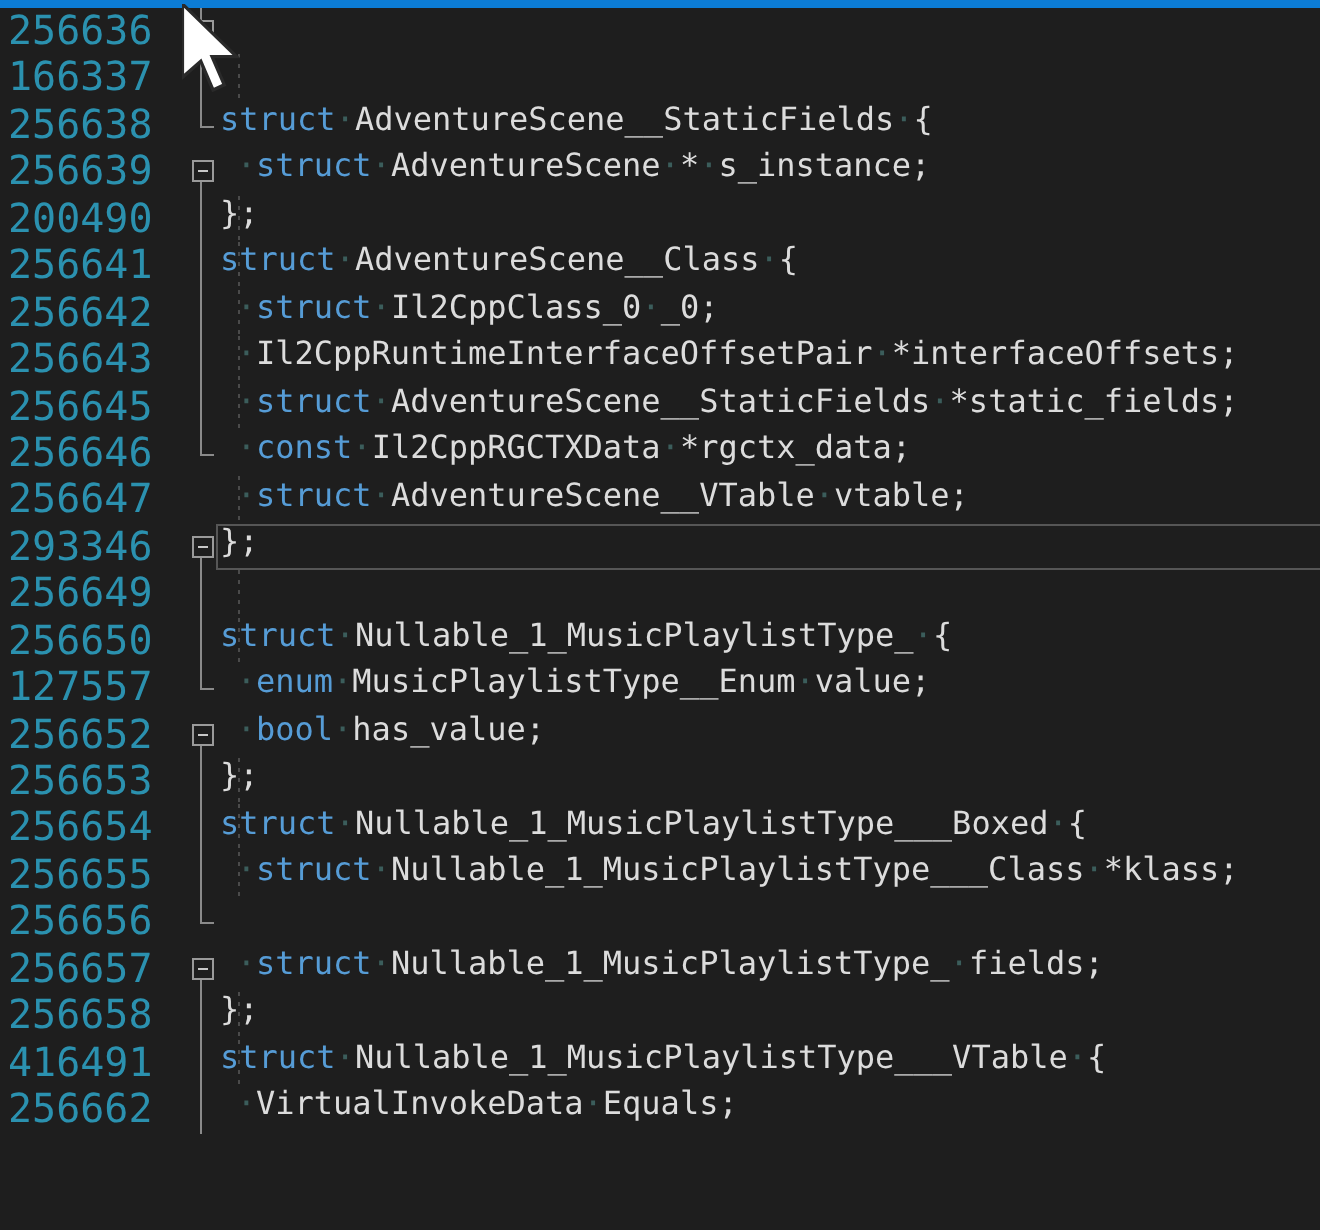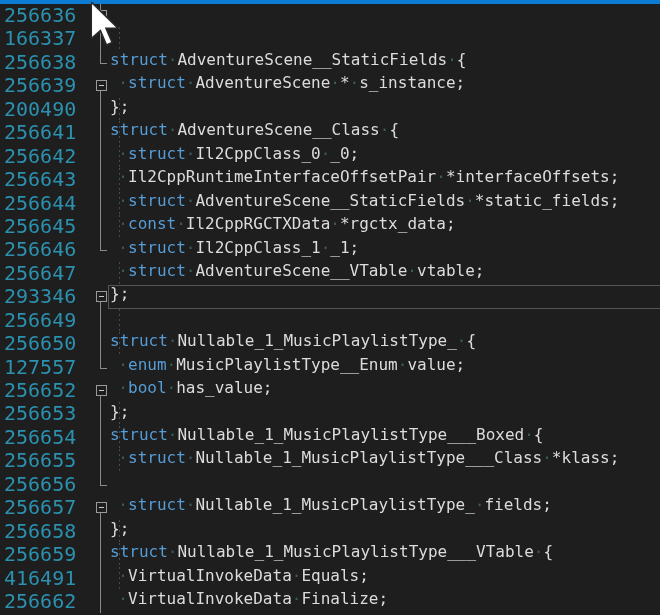--- a/index.html
+++ b/index.html
@@ -101,26 +101,20 @@
       <div class="indent-guide"></div>
       <div class="text"><span class="tabdot">·</span><span class="tok k">struct</span><span class="wsdot">·</span><span class="tok p">AdventureScene__StaticFields</span><span class="wsdot">·</span><span class="tok p">*static_fields;</span></div>
     </div>
     <div class="line">
       <div class="num">256643</div>
       <div class="fold-vline"></div>
       <div class="indent-guide"></div>
       <div class="text"><span class="tabdot">·</span><span class="tok k">const</span><span class="wsdot">·</span><span class="tok p">Il2CppRGCTXData</span><span class="wsdot">·</span><span class="tok p">*rgctx_data;</span></div>
     </div>
     <div class="line">
-      <div class="num">256644</div>
-      <div class="fold-vline"></div>
-      <div class="indent-guide"></div>
-      <div class="text"><span class="tabdot">·</span><span class="tok k">struct</span><span class="wsdot">·</span><span class="tok p">Il2CppClass_1</span><span class="wsdot">·</span><span class="tok p">_1;</span></div>
-    </div>
-    <div class="line">
       <div class="num">256645</div>
       <div class="fold-vline"></div>
       <div class="indent-guide"></div>
       <div class="text"><span class="tabdot">·</span><span class="tok k">struct</span><span class="wsdot">·</span><span class="tok p">AdventureScene__VTable</span><span class="wsdot">·</span><span class="tok p">vtable;</span></div>
     </div>
     <div class="line">
       <div class="num">256646</div>
       <div class="fold-endv"></div>
       <div class="fold-endh"></div>
       <div class="text"><span class="tok p">};</span></div>
@@ -194,26 +188,20 @@
         <div class="minus"></div>
       </div>
       <div class="fold-below"></div>
       <div class="text"><span class="tok k">struct</span><span class="wsdot">·</span><span class="tok p">Nullable_1_MusicPlaylistType___VTable</span><span class="wsdot">·</span><span class="tok p">{</span></div>
     </div>
     <div class="line">
       <div class="num">256658</div>
       <div class="fold-vline"></div>
       <div class="indent-guide"></div>
       <div class="text"><span class="tabdot">·</span><span class="tok p">VirtualInvokeData</span><span class="wsdot">·</span><span class="tok p">Equals;</span></div>
-    </div>
-    <div class="line">
-      <div class="num">256659</div>
-      <div class="fold-vline"></div>
-      <div class="indent-guide"></div>
-      <div class="text"><span class="tabdot">·</span><span class="tok p">VirtualInvokeData</span><span class="wsdot">·</span><span class="tok p">Finalize;</span></div>
     </div>
     <div class="line">
       <div class="num">416491</div>
       <div class="fold-vline"></div>
       <div class="indent-guide"></div>
     </div>
     <div class="line">
       <div class="num">256662</div>
       <div class="fold-vline"></div>
       <div class="text"></div>

